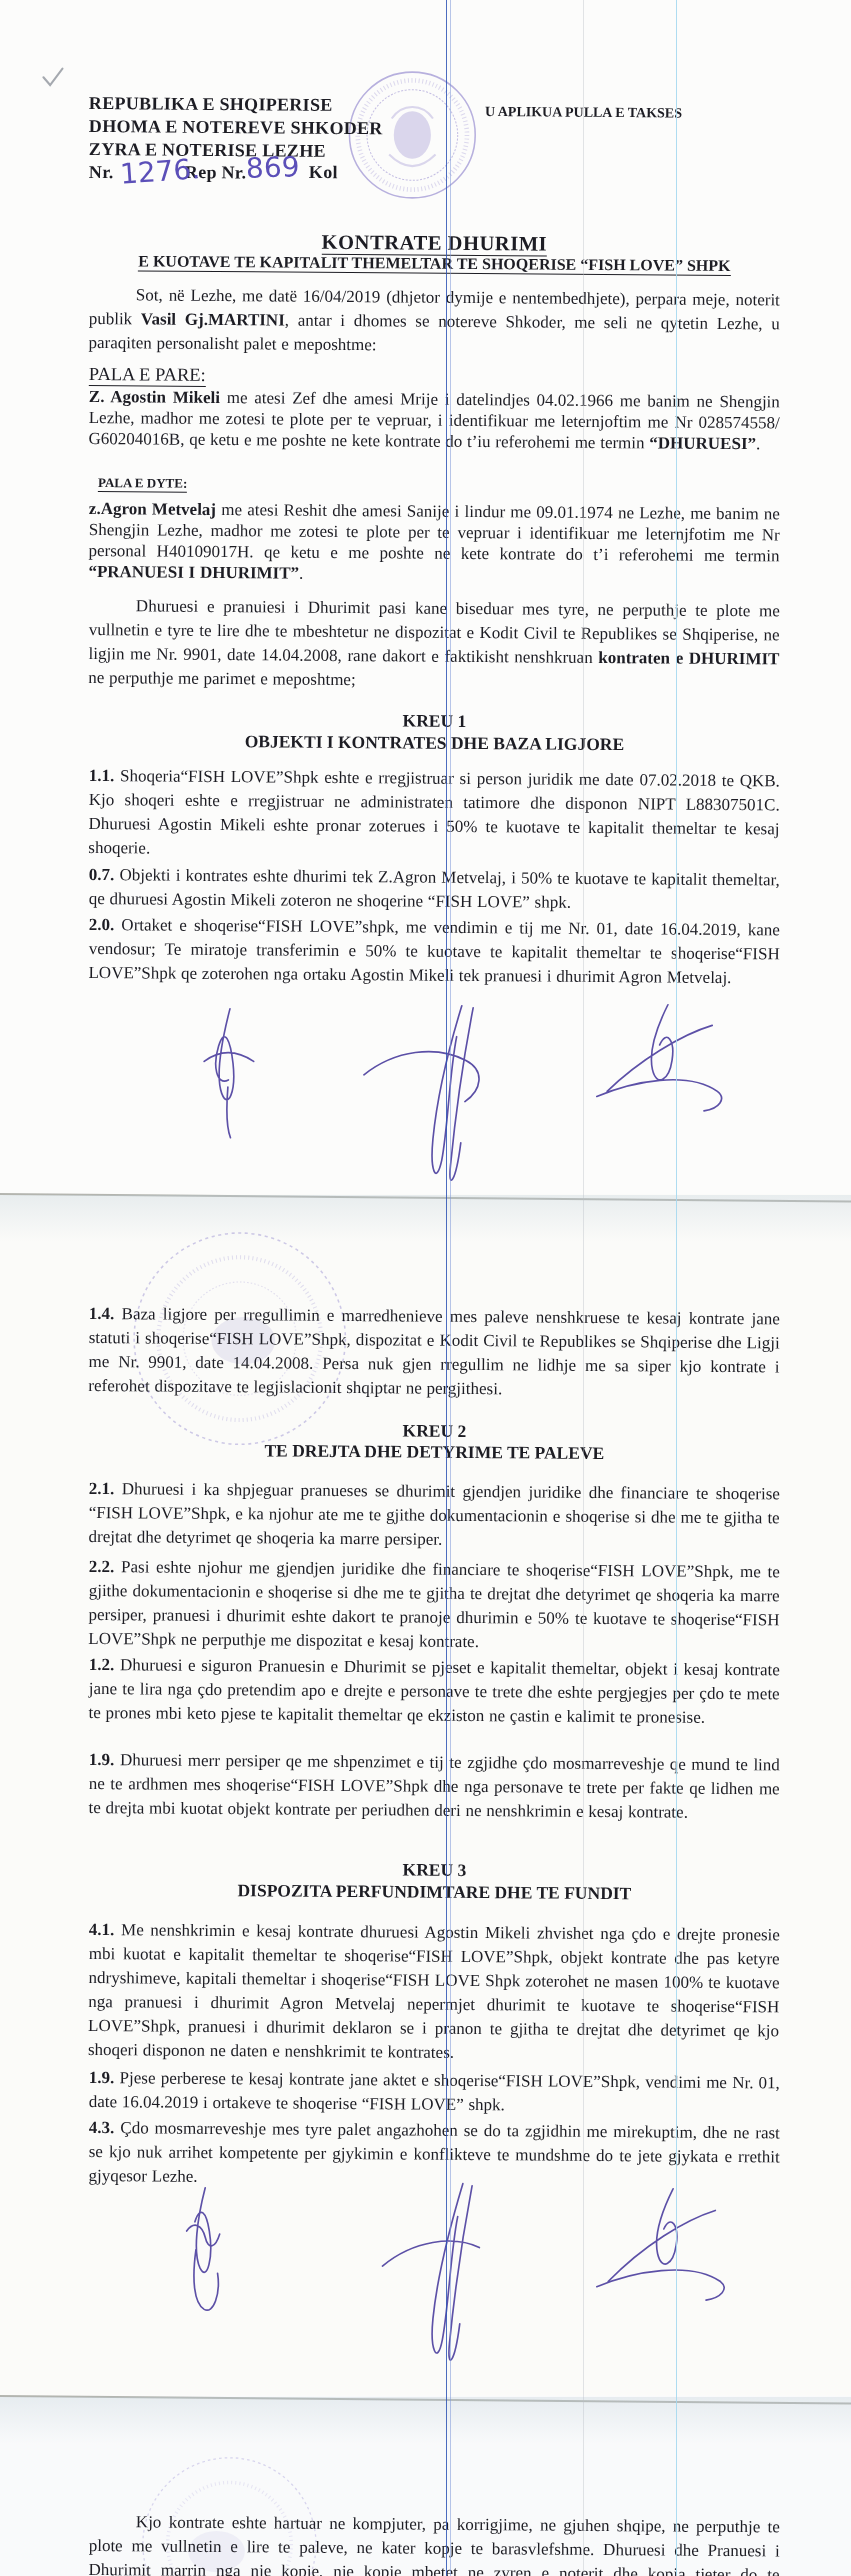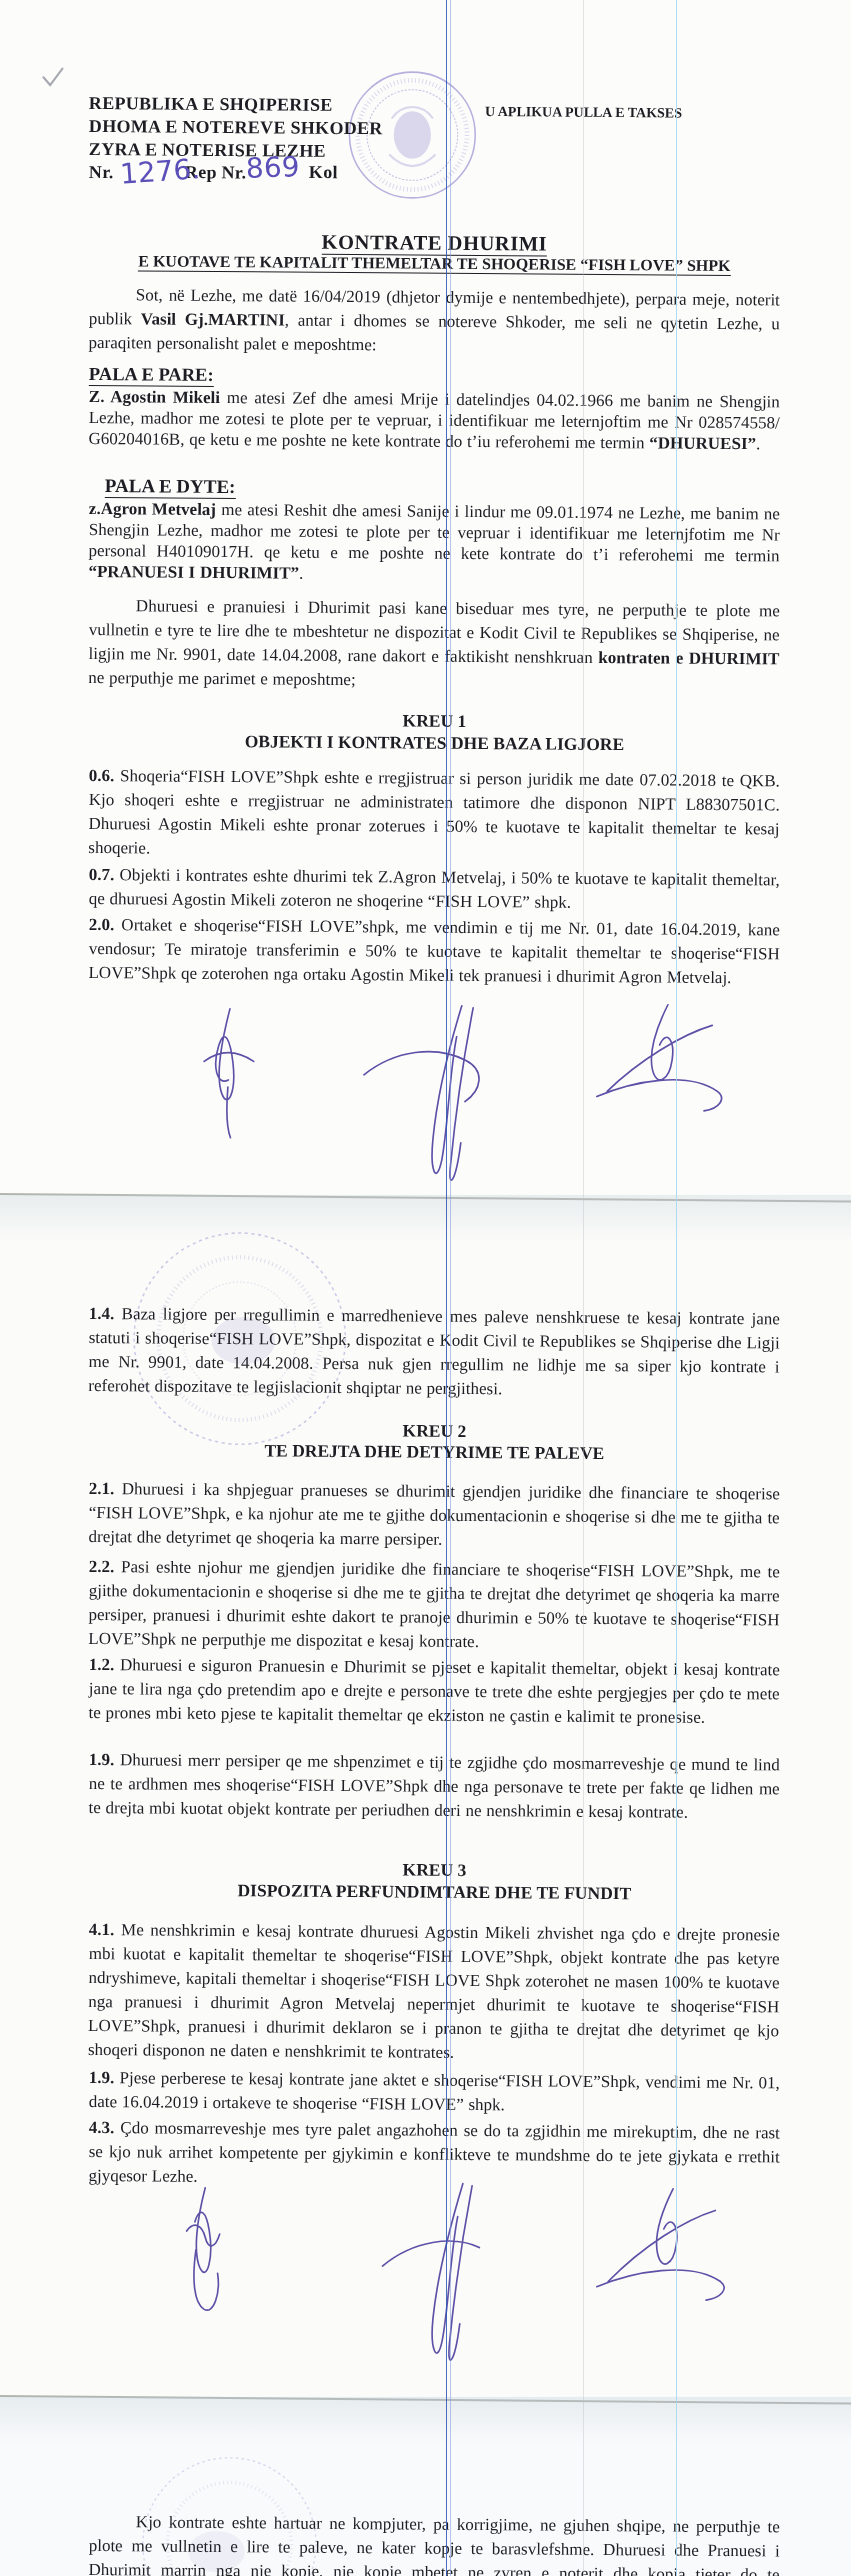--- a/index.html
+++ b/index.html
@@ -82,31 +82,31 @@
     <div class="block sk" style="top:104px;left:485px;font-weight:bold;font-size:14px;white-space:nowrap">U APLIKUA PULLA E TAKSES</div>
 
     <span class="hand" style="top:155px;left:120px;font-size:28px;transform:rotate(-4deg)">1276.</span>
     <span class="hand" style="top:151px;left:246px;font-size:28px;transform:rotate(-2deg)">869</span>
 
     <div class="block h-center title sk" style="top:229px"><span class="ul">KONTRATE DHURIMI</span></div>
     <div class="block h-center subtitle sk" style="top:252px"><span class="ul">E KUOTAVE TE KAPITALIT THEMELTAR TE SHOQERISE “FISH LOVE” SHPK</span></div>
 
     <p class="block body indent sk" style="top:283px"><span>Sot, në Lezhe, me datë 16/04/2019 (dhjetor dymije e nentembedhjete), perpara meje, noterit publik </span><span style="font-weight: bold;">Vasil Gj.MARTINI</span><span>, antar i dhomes se notereve Shkoder, me seli ne qytetin Lezhe, u paraqiten personalisht palet e meposhtme:</span></p>
 
-    <div class="block sk" style="top:364px;left:89px;font-weight:bold;font-size:18.5px"><span class="ul">PALA E PARE:</span></div>
+    <div class="block sk" style="top:364px;left:89px;font-weight:normal;font-size:18.5px"><span class="ul">PALA E PARE:</span></div>
     <p class="block body tight sk" style="top:386px"><span style="font-weight: bold;">Z. Agostin Mikeli</span><span> me atesi Zef dhe amesi Mrije i datelindjes 04.02.1966 me banim ne Shengjin Lezhe, madhor me zotesi te plote per te vepruar, i identifikuar me leternjoftim me Nr 028574558/ G60204016B, qe ketu e me poshte ne kete kontrate do t’iu referohemi me termin </span><span style="font-weight: bold;">“DHURUESI”</span><span>.</span></p>
 
-    <div class="block sk" style="top:475px;left:105px;font-weight:bold;font-size:19px"><span class="ul">PALA E DYTE:</span></div>
+    <div class="block sk" style="top:475px;left:98px;font-weight:bold;font-size:13px"><span class="ul">PALA E DYTE:</span></div>
     <p class="block body tight sk" style="top:498px"><span style="font-weight: bold;">z.Agron Metvelaj</span><span> me atesi Reshit dhe amesi Sanije i lindur me 09.01.1974 ne Lezhe, me banim ne Shengjin Lezhe, madhor me zotesi te plote per te vepruar i identifikuar me leternjfotim me Nr personal H40109017H. qe ketu e me poshte ne kete kontrate do t’i referohemi me termin </span><span style="font-weight: bold;">“PRANUESI I DHURIMIT”</span><span>.</span></p>
 
     <p class="block body indent sk" style="top:594px"><span>Dhuruesi e pranuiesi i Dhurimit pasi kane biseduar mes tyre, ne perputhje te plote me vullnetin e tyre te lire dhe te mbeshtetur ne dispozitat e Kodit Civil te Republikes se Shqiperise, ne ligjin me Nr. 9901, date 14.04.2008, rane dakort e faktikisht nenshkruan </span><span style="font-weight: bold;">kontraten e DHURIMIT</span><span> ne perputhje me parimet e meposhtme;</span></p>
 
     <div class="block h-center sk" style="top:708px">KREU 1</div>
     <div class="block h-center sk" style="top:730px">OBJEKTI I KONTRATES DHE BAZA LIGJORE</div>
-    <p class="block body sk" style="top:764px"><b class="lbl">0.6.</b><span> Shoqeria“FISH LOVE”Shpk eshte e rregjistruar si person juridik me date 07.02.2018 te QKB. Kjo shoqeri eshte e rregjistruar ne administraten tatimore dhe disponon NIPT L88307501C. Dhuruesi Agostin Mikeli eshte pronar zoterues i 50% te kuotave te kapitalit themeltar te kesaj shoqerie.</span></p>
+    <p class="block body sk" style="top:764px"><b class="lbl">1.1.</b><span> Shoqeria“FISH LOVE”Shpk eshte e rregjistruar si person juridik me date 07.02.2018 te QKB. Kjo shoqeri eshte e rregjistruar ne administraten tatimore dhe disponon NIPT L88307501C. Dhuruesi Agostin Mikeli eshte pronar zoterues i 50% te kuotave te kapitalit themeltar te kesaj shoqerie.</span></p>
     <p class="block body sk" style="top:863px"><b class="lbl">0.7.</b><span> Objekti i kontrates eshte dhurimi tek Z.Agron Metvelaj, i 50% te kuotave te kapitalit themeltar, qe dhuruesi Agostin Mikeli zoteron ne shoqerine “FISH LOVE” shpk.</span></p>
     <p class="block body sk" style="top:913px"><b class="lbl">2.0.</b><span> Ortaket e shoqerise“FISH LOVE”shpk, me vendimin e tij me Nr. 01, date 16.04.2019, kane vendosur; Te miratoje transferimin e 50% te kuotave te kapitalit themeltar te shoqerise“FISH LOVE”Shpk qe zoterohen nga ortaku Agostin Mikeli tek pranuesi i dhurimit Agron Metvelaj.</span></p>
 
     <p class="block body sk" style="top:1302px"><b class="lbl">1.4.</b><span> Baza ligjore per rregullimin e marredhenieve mes paleve nenshkruese te kesaj kontrate jane statuti i shoqerise“FISH LOVE”Shpk, dispozitat e Kodit Civil te Republikes se Shqiperise dhe Ligji me Nr. 9901, date 14.04.2008. Persa nuk gjen rregullim ne lidhje me sa siper kjo kontrate i referohet dispozitave te legjislacionit shqiptar ne pergjithesi.</span></p>
 
     <div class="block h-center sk" style="top:1418px">KREU 2</div>
     <div class="block h-center sk" style="top:1439px">TE DREJTA DHE DETYRIME TE PALEVE</div>
     <p class="block body sk" style="top:1477px"><b class="lbl">2.1.</b><span> Dhuruesi i ka shpjeguar pranueses se dhurimit gjendjen juridike dhe financiare te shoqerise “FISH LOVE”Shpk, e ka njohur ate me te gjithe dokumentacionin e shoqerise si dhe me te gjitha te drejtat dhe detyrimet qe shoqeria ka marre persiper.</span></p>
     <p class="block body sk" style="top:1555px"><b class="lbl">2.2.</b><span> Pasi eshte njohur me gjendjen juridike dhe financiare te shoqerise“FISH LOVE”Shpk, me te gjithe dokumentacionin e shoqerise si dhe me te gjitha te drejtat dhe detyrimet qe shoqeria ka marre persiper, pranuesi i dhurimit eshte dakort te pranoje dhurimin e 50% te kuotave te shoqerise“FISH LOVE”Shpk ne perputhje me dispozitat e kesaj kontrate.</span></p>
     <p class="block body sk" style="top:1653px"><b class="lbl">1.2.</b><span> Dhuruesi e siguron Pranuesin e Dhurimit se pjeset e kapitalit themeltar, objekt i kesaj kontrate jane te lira nga çdo pretendim apo e drejte e personave te trete dhe eshte pergjegjes per çdo te mete te prones mbi keto pjese te kapitalit themeltar qe ekziston ne çastin e kalimit te pronesise.</span></p>

